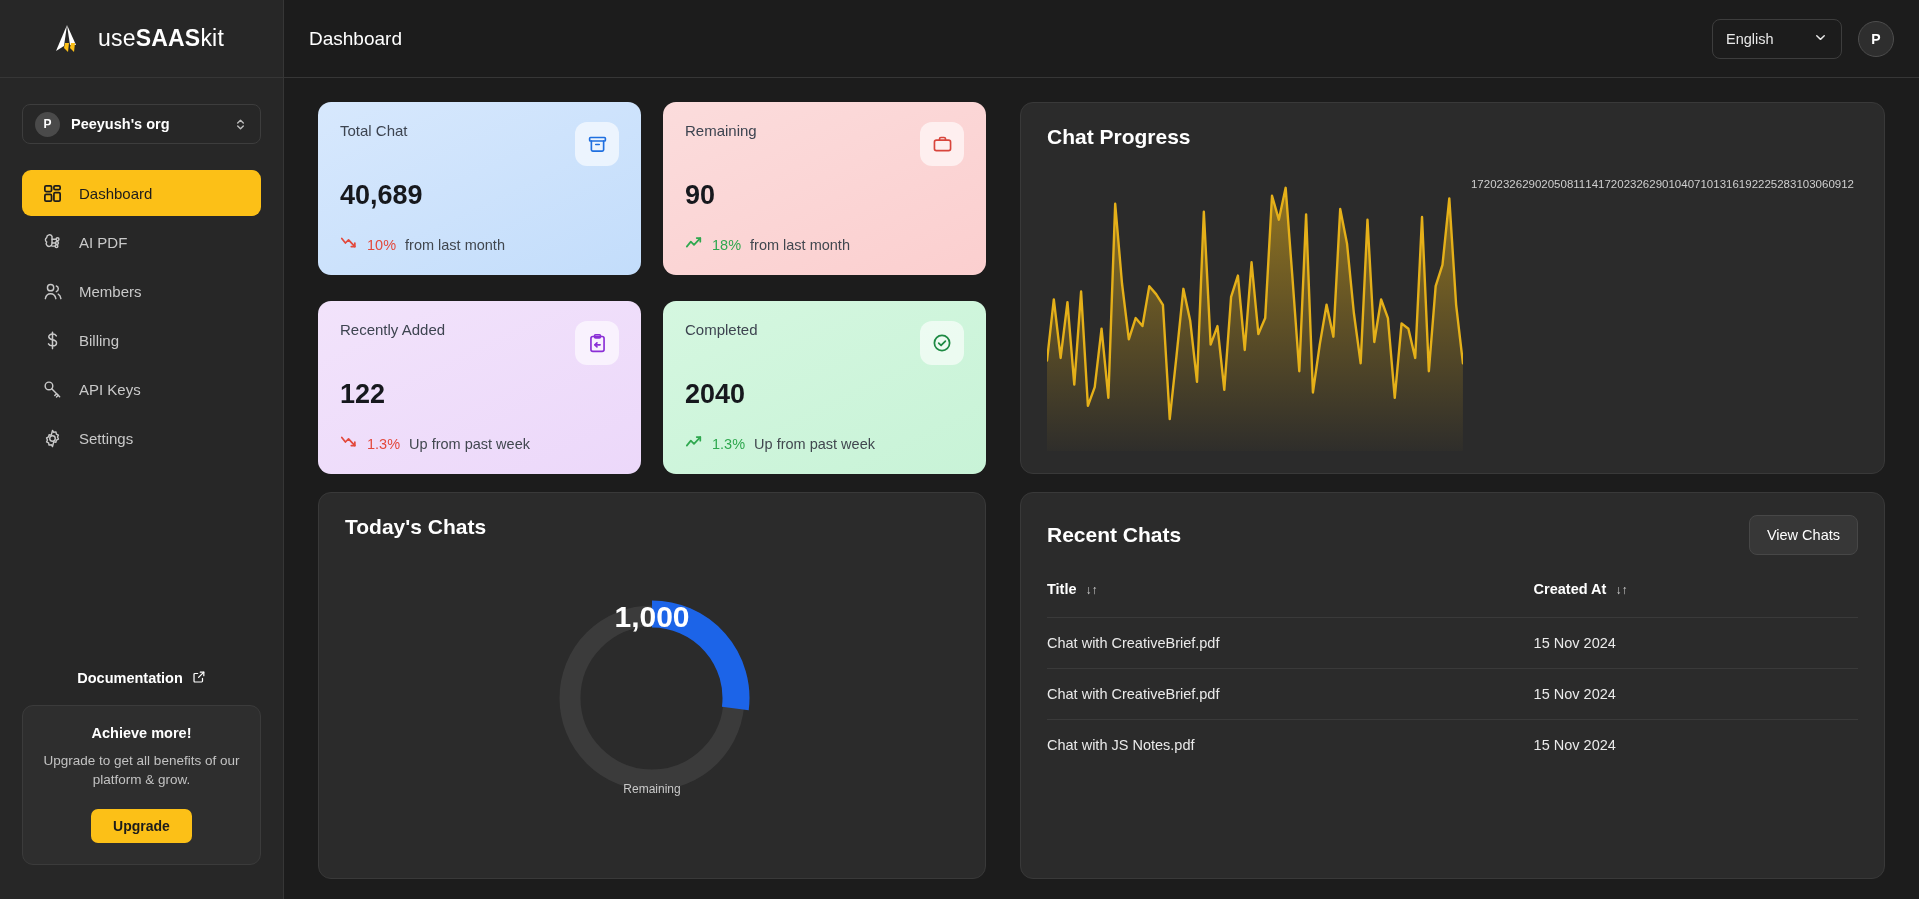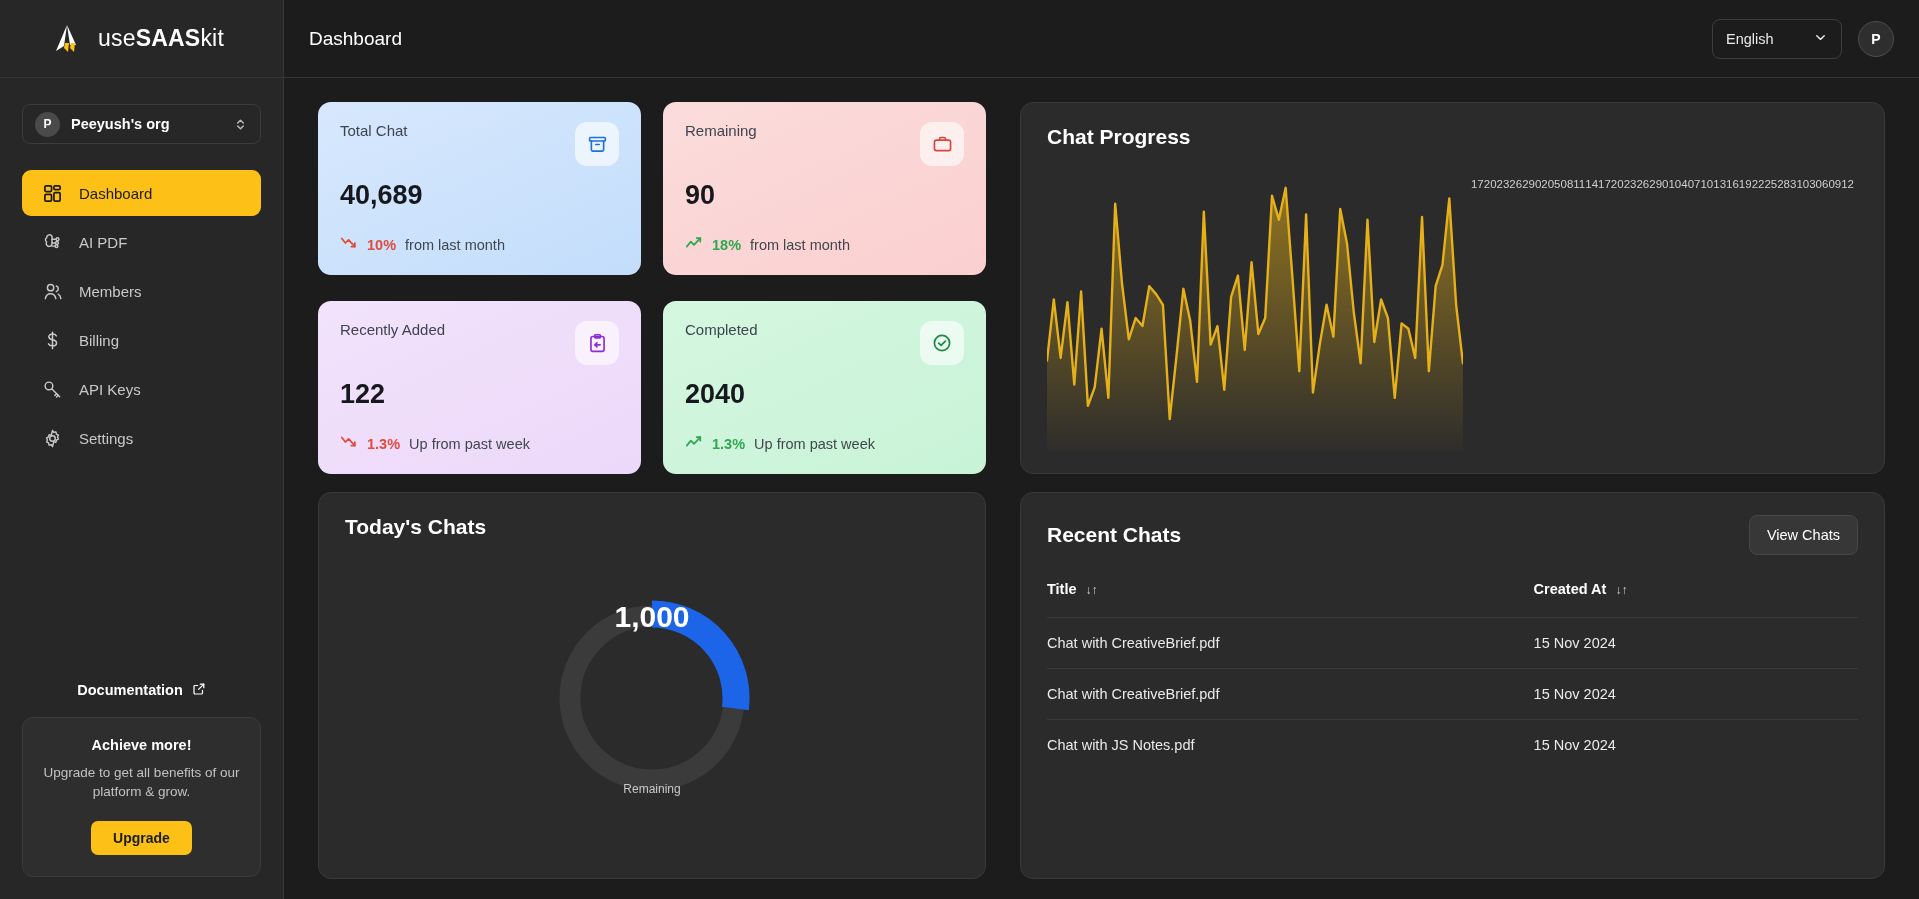--- a/index.html
+++ b/index.html
@@ -53,21 +53,21 @@
   .nav-item {
     height: 46px; border-radius: 9px;
     display: flex; align-items: center; gap: 16px;
     padding-left: 19px; cursor: pointer;
     color: #c9c9c9; font-size: 15px;
   }
   .nav-item .ic { width: 22px; height: 22px; display: flex; align-items: center; justify-content: center; flex: 0 0 22px; }
   .nav-item.active { background: #fcc017; color: #1c1c1c; font-weight: 500; }
 
   .sidebar-bottom {
-    position: absolute; left: 0; right: 0; bottom: 0;
+    position: absolute; left: 0; right: 0; bottom: 12px;
     padding: 0 22px 22px 22px;
   }
   .doc-link {
     display: flex; align-items: center; justify-content: center; gap: 9px;
     font-size: 14.5px; font-weight: 700; color: #ffffff;
     margin-bottom: 18px; cursor: pointer;
   }
   .upgrade-card {
     border: 1px solid #3b3b3b; border-radius: 11px;
     background: #2e2e2e; padding: 19px 16px 21px 16px;
@@ -125,21 +125,21 @@
   .stat-value { font-size: 27px; font-weight: 700; color: #16181d; margin-top: 14px; }
   .stat-icon-box {
     width: 44px; height: 44px; border-radius: 12px;
     background: rgba(255,255,255,.62);
     display: flex; align-items: center; justify-content: center;
   }
   .stat-delta {
     margin-top: auto; display: flex; align-items: center; gap: 9px;
     font-size: 14.5px; color: #41474f;
   }
-  .stat-delta .pct { font-weight: 700; }
+  .stat-delta .pct { font-weight: 400; }
   .up { color: #2fa84f; }
   .down { color: #e3493c; }
 
   .card-blue   { background: linear-gradient(155deg,#d7e8fd 0%,#c3ddfb 100%); }
   .card-pink   { background: linear-gradient(155deg,#fbdcdc 0%,#fbcfcf 100%); }
   .card-purple { background: linear-gradient(155deg,#f2e3fb 0%,#ecd8fa 100%); }
   .card-green  { background: linear-gradient(155deg,#d5f7e0 0%,#c8f3d7 100%); }
 
   
   .panel {

